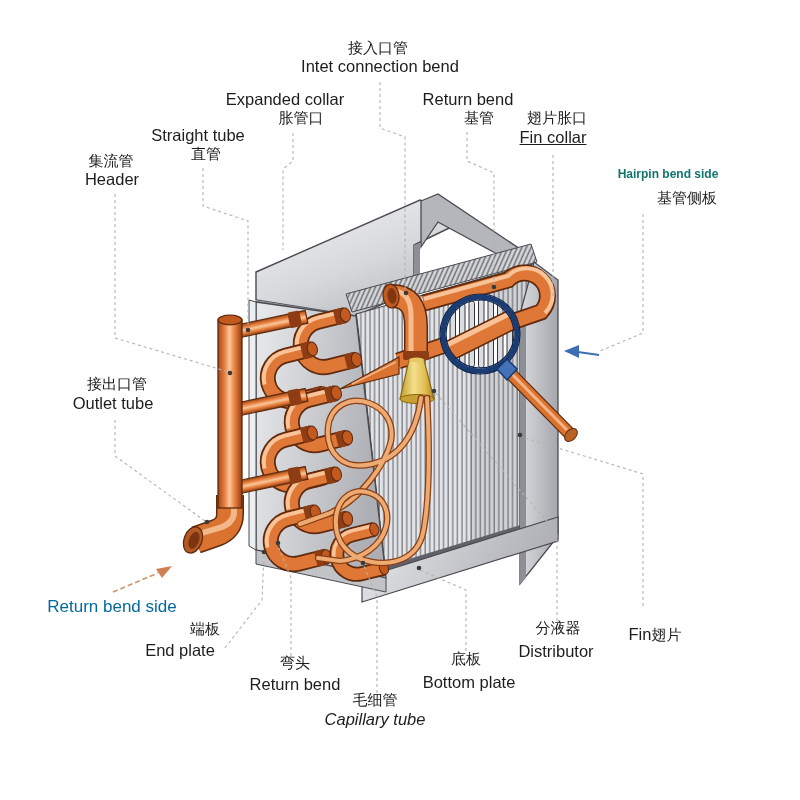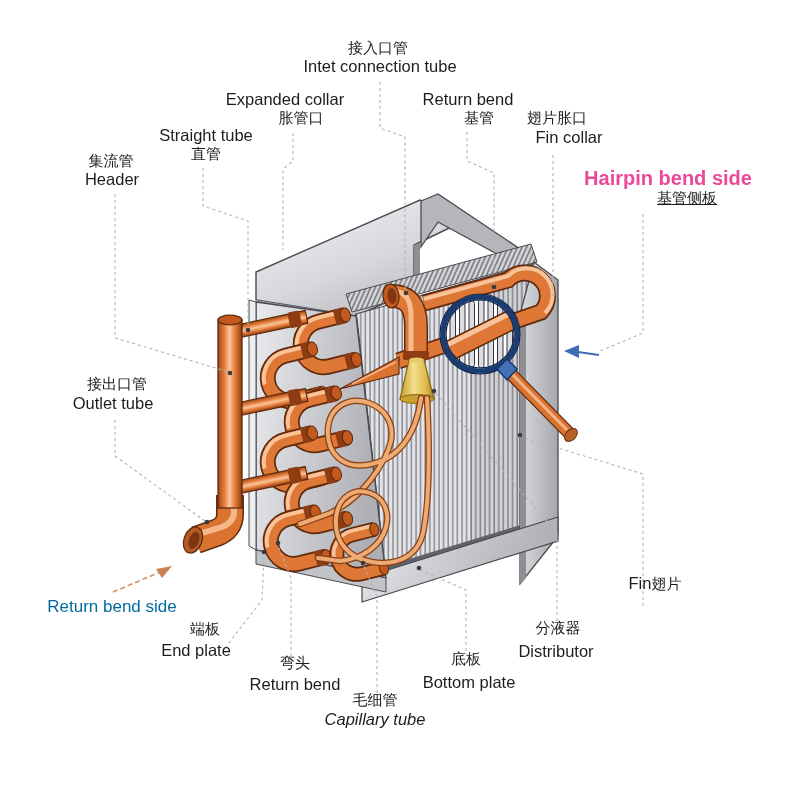--- a/index.html
+++ b/index.html
@@ -2,21 +2,21 @@
 <html><head>
 <meta charset="utf-8">
 <style>
   html,body{margin:0;padding:0;}
   body{font-family:"Liberation Sans",sans-serif;}
   .stage{position:relative;width:800px;height:800px;background:#ffffff;overflow:hidden;}
   .stage svg{position:absolute;left:0;top:0;}
   .lbl{position:absolute;transform:translateX(-50%);white-space:nowrap;text-align:center;color:#1d1d1d;line-height:1.0;}
   .en{font-size:16.5px;letter-spacing:0px;}
   .cn{font-size:15px;}
-  .blue{color:#ec4899;font-weight:bold;font-size:20px;}
+  .blue{color:#0f766e;font-weight:bold;font-size:12px;}
   .red{color:#0369a1;font-weight:normal;font-size:17px;}
 </style>
 </head>
 <body>
 
 <div class="stage">
 <svg width="800" height="800" viewBox="0 0 800 800">
   <defs>
     <linearGradient id="plateTop" x1="0" y1="0" x2="0.7" y2="1">
       <stop offset="0" stop-color="#f2f3f5"></stop>
@@ -276,54 +276,54 @@
     <line x1="578" y1="352" x2="599" y2="355" stroke="#3f6db5" stroke-width="2"></line>
     <polygon points="564,351 579,345 579,358" fill="#3f6db5"></polygon>
   </g>
   <g>
     <line x1="113" y1="592" x2="158" y2="573" stroke="#cf9368" stroke-width="1.6" stroke-dasharray="5 3"></line>
     <polygon points="172,566 156,569 162,578" fill="#cf8050"></polygon>
   </g>
 </svg>
 
 <div class="lbl cn" style="left:378px;top:40px;">接入口管</div>
-<div class="lbl en" style="left:380px;top:58px;">Intet connection tube</div>
+<div class="lbl en" style="left:380px;top:58px;">Intet connection bend</div>
 
 <div class="lbl en" style="left:285px;top:91px;">Expanded collar</div>
 <div class="lbl cn" style="left:301px;top:110px;">胀管口</div>
 
 <div class="lbl en" style="left:468px;top:91px;">Return bend</div>
 <div class="lbl cn" style="left:479px;top:110px;">基管</div>
 
 <div class="lbl cn" style="left:557px;top:110px;">翅片胀口</div>
-<div class="lbl en" style="left:569px;top:129px;">Fin collar</div>
-
-<div class="lbl en" style="left:206px;top:127px;">Straight tube</div>
+<div class="lbl en" style="left:553px;top:129px;text-decoration:underline;">Fin collar</div>
+
+<div class="lbl en" style="left:198px;top:127px;">Straight tube</div>
 <div class="lbl cn" style="left:206px;top:146px;">直管</div>
 
 <div class="lbl cn" style="left:111px;top:153px;text-align:center;">集流管</div>
 <div class="lbl en" style="left:112px;top:171px;">Header</div>
 
 <div class="lbl blue" style="left:668px;top:168px;">Hairpin bend side</div>
-<div class="lbl cn" style="left:687px;top:190px;text-decoration:underline;">基管侧板</div>
+<div class="lbl cn" style="left:687px;top:190px;">基管侧板</div>
 
 <div class="lbl cn" style="left:117px;top:376px;">接出口管</div>
 <div class="lbl en" style="left:113px;top:395px;">Outlet tube</div>
 
 <div class="lbl red" style="left:112px;top:598px;">Return bend side</div>
 
 <div class="lbl cn" style="left:205px;top:621px;">端板</div>
-<div class="lbl en" style="left:196px;top:642px;">End plate</div>
+<div class="lbl en" style="left:180px;top:642px;">End plate</div>
 
 <div class="lbl cn" style="left:295px;top:655px;">弯头</div>
 <div class="lbl en" style="left:295px;top:676px;">Return bend</div>
 
 <div class="lbl cn" style="left:375px;top:692px;">毛细管</div>
 <div class="lbl en" style="left:375px;top:711px;font-style:italic;">Capillary tube</div>
 
 <div class="lbl cn" style="left:466px;top:651px;">底板</div>
 <div class="lbl en" style="left:469px;top:674px;">Bottom plate</div>
 
 <div class="lbl cn" style="left:558px;top:620px;">分液器</div>
 <div class="lbl en" style="left:556px;top:643px;">Distributor</div>
 
-<div class="lbl" style="left:655px;top:575px;text-align:right;"><span class="en">Fin</span><span class="cn">翅片</span></div>
+<div class="lbl" style="left:655px;top:626px;text-align:right;"><span class="en">Fin</span><span class="cn">翅片</span></div>
 </div>
 
 </body></html>

